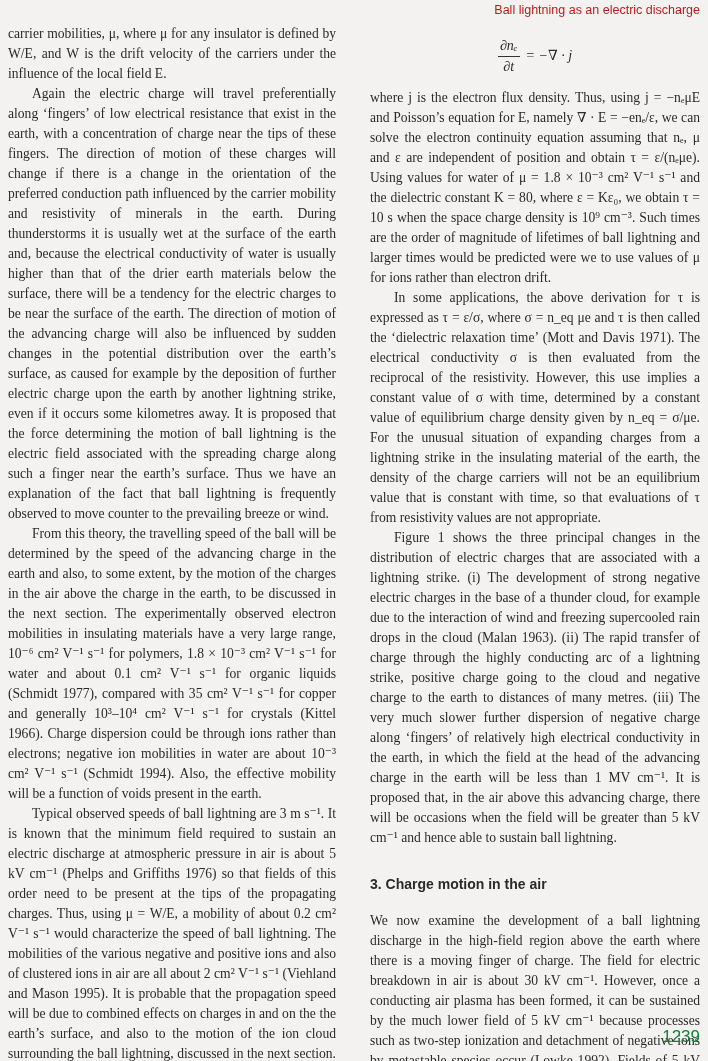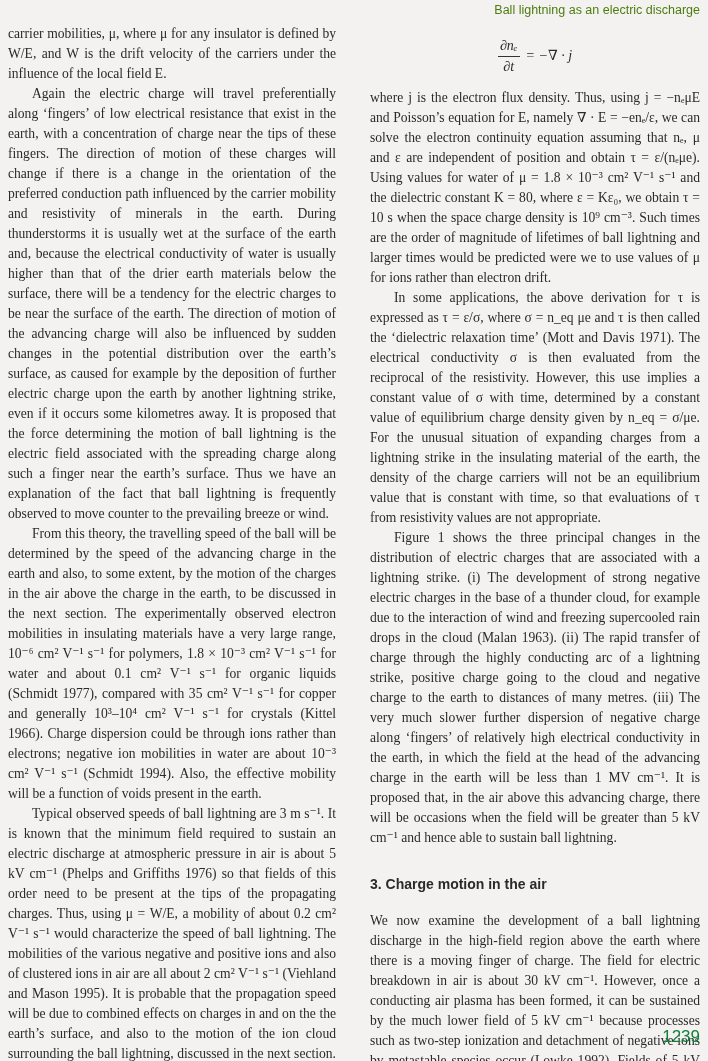--- a/index.html
+++ b/index.html
@@ -6,21 +6,21 @@
   body {
     width: 708px; height: 1061px; overflow: hidden;
     background: #f3f2f0;
     font-family: "Liberation Serif", "DejaVu Serif", serif;
     color: #2a2a2a;
     position: relative;
   }
   .running-head {
     position: absolute; top: 3px; right: 8px;
     font-family: "Liberation Sans", "DejaVu Sans", sans-serif;
-    font-size: 12.5px; color: #4d7c0f;
+    font-size: 12.5px; color: #b91c1c;
   }
   .column {
     position: absolute; top: 24px;
     font-size: 13.6px; line-height: 20px;
     text-align: justify;
   }
   .col-left { left: 8px; width: 328px; }
   .col-right { left: 370px; width: 330px; }
   .column p { margin: 0; }
   .column p.indent { text-indent: 24px; }

